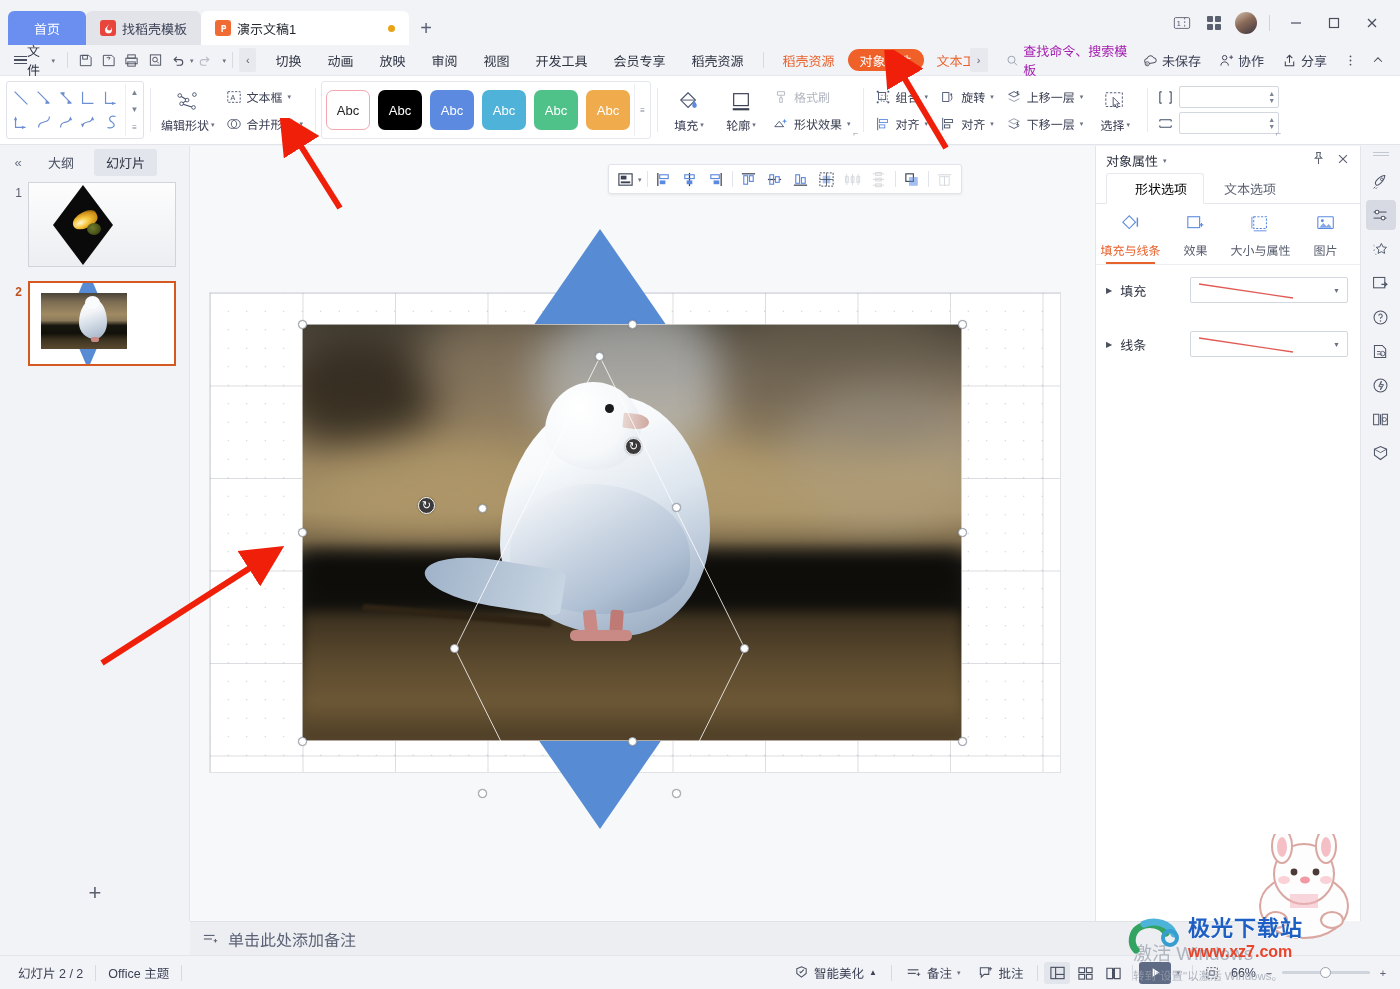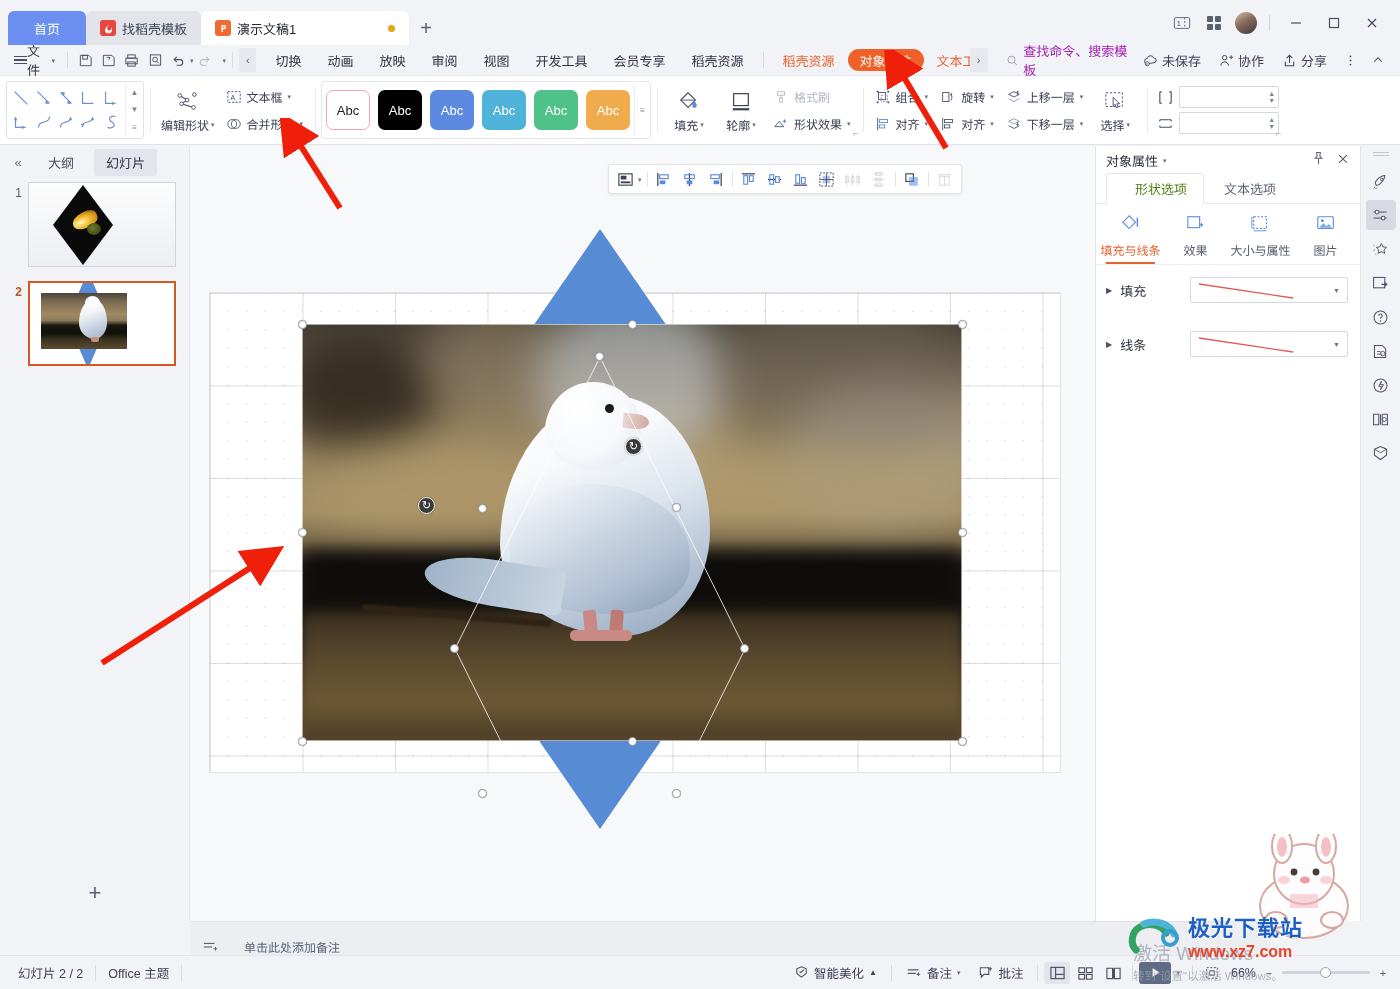--- a/index.html
+++ b/index.html
@@ -227,35 +227,35 @@
   .vscroll .track-btn { position:absolute;left:0;width:14px;height:14px;display:flex;align-items:center;justify-content:center;color:#8a91a0;font-size:7px;cursor:pointer;}
   .vscroll .thumbbar {
     position:absolute; left:2px; width:10px; top:370px; height:215px;
     background:#c6cad4; border-radius:5px; cursor:pointer;
   }
 
   
   .notesbar {
     position:absolute; left:190px; top:921px; width:1080px; height:34px;
     background:#eceef2; border-top:1px solid #e0e2e8;
-    display:flex; align-items:flex-end; gap:24px; padding-left:12px;
-    color:#5c6376; font-size:12px; cursor:text;
+    display:flex; align-items:center; gap:8px; padding-left:12px;
+    color:#5c6376; font-size:16px; cursor:text;
   }
 
   
   .rightpanel {
     position:absolute; left:1095px; top:146px; width:265px; height:775px;
     background:#fff; border-left:1px solid #e3e5eb;
   }
   .rp-header { height:28px;display:flex;align-items:center;padding:0 10px;gap:5px; }
   .rp-title { font-size:13px;color:#2f3442; }
   .rp-icons { margin-left:auto; display:flex;align-items:center;gap:10px;color:#5a6070; }
   .rp-tabs { display:flex;align-items:flex-end;height:30px;border-bottom:1px solid #e6e8ee;padding:0 10px;gap:4px;}
   .rp-tab { padding:5px 16px;font-size:13px;color:#5a6070;cursor:pointer;border-radius:3px 3px 0 0;}
-  .rp-tab.active { color:#4d7c0f;background:#fff;border:1px solid #e6e8ee;border-bottom:1px solid #fff;margin-bottom:-1px;padding-left:28px;}
+  .rp-tab.active { color:#000000;background:#fff;border:1px solid #e6e8ee;border-bottom:1px solid #fff;margin-bottom:-1px;padding-left:28px;}
   .rp-subtabs { display:flex;padding:6px 2px 0;border-bottom:1px solid #eceef2; }
   .rp-subtab {
     flex:1; display:flex;flex-direction:column;align-items:center;gap:4px;
     padding:4px 0 6px; font-size:12px;color:#5a6070;cursor:pointer;position:relative;
   }
   .rp-subtab.active { color:#e8622c; }
   .rp-subtab.active::after {
     content:""; position:absolute; left:12%; right:12%; bottom:0; height:2px; background:#e8622c;
   }
   .rp-row { display:flex;align-items:center;padding:12px 12px 0 10px;gap:8px; }

